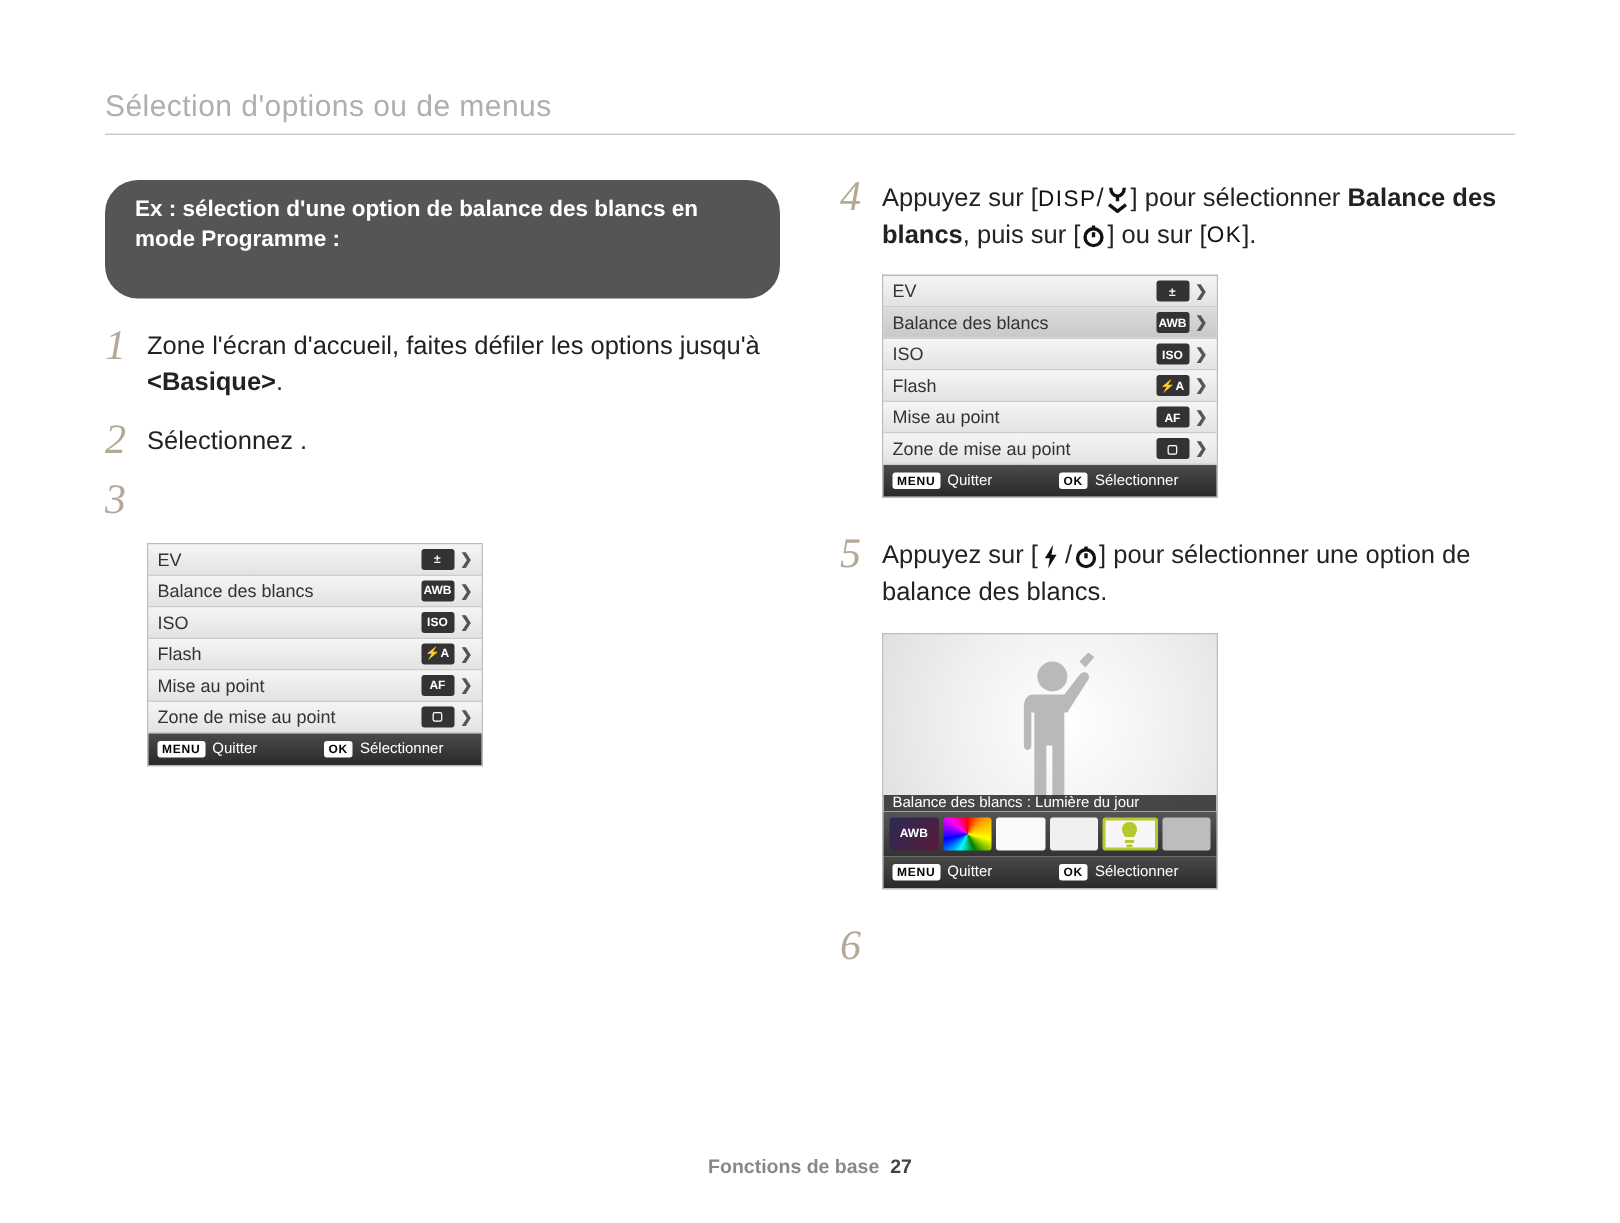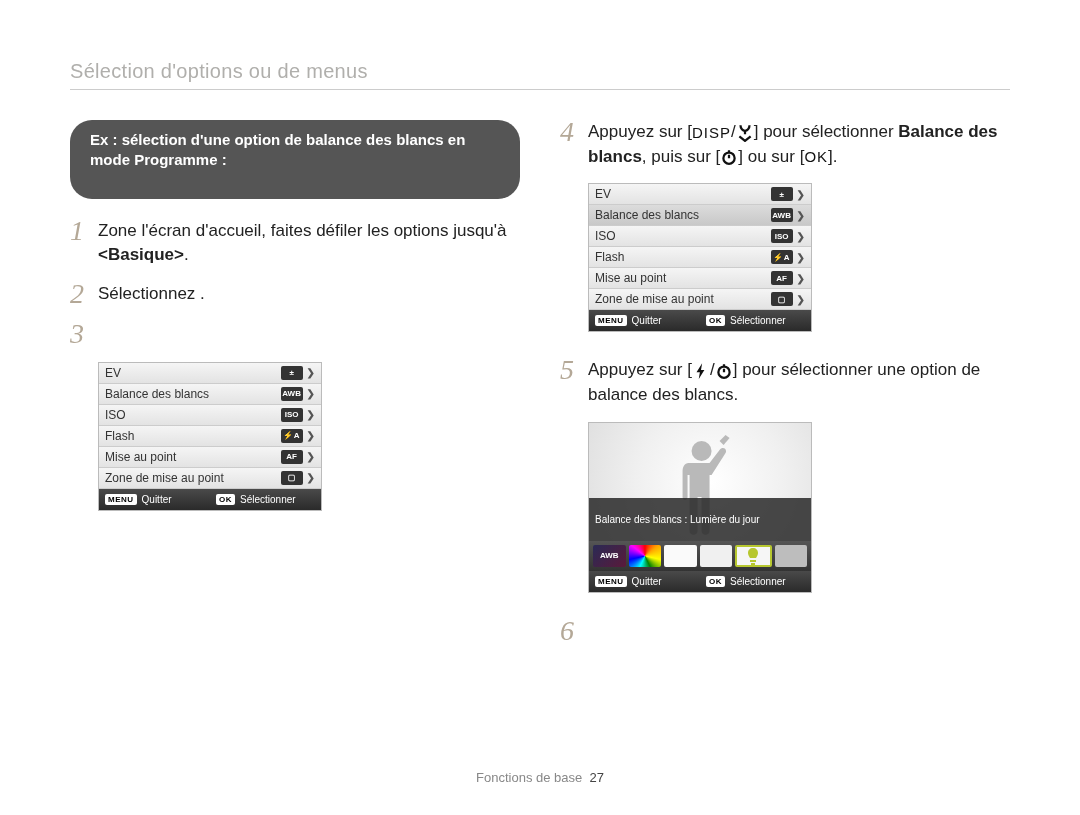--- a/index.html
+++ b/index.html
@@ -22,33 +22,33 @@
   .cam-ico{width:22px;height:14px;background:#333;border-radius:2px;margin-right:4px;display:flex;align-items:center;justify-content:center;color:#fff;font-size:8px;font-weight:700;}
   .cam-arrow{font-size:10px;color:#555;font-weight:700;}
   .cam-footer{display:flex;height:21px;background:linear-gradient(#4a4a4a,#2a2a2a);color:#fff;font-size:10px;align-items:center;}
   .cam-footer .half{flex:1;display:flex;align-items:center;gap:5px;padding:0 6px;}
   .cam-footer .btn{background:#fff;color:#000;font-weight:900;font-size:8px;border-radius:2px;padding:1px 3px;letter-spacing:.5px;}
   
   .wb{width:222px;margin:14px 0 0 28px;border:1px solid #bbb;background:#eee;position:relative;}
   .wb-scene{height:118px;background:radial-gradient(circle at 55% 50%,#fff 0%,#f0f0f0 55%,#e0e0e0 100%);position:relative;overflow:hidden;}
   .wb-person{position:absolute;left:50%;top:12px;transform:translateX(-48%);width:78px;height:100px;}
   .wb-person svg{width:100%;height:100%;display:block;}
-  .wb-caption{position:absolute;left:0;right:0;bottom:0;background:rgba(40,40,40,.85);color:#fff;font-size:10px;padding:16px 6px;}
+  .wb-caption{position:absolute;left:0;right:0;bottom:0;background:rgba(40,40,40,.85);color:#fff;font-size:10px;padding:0 6px;}
   .wb-strip{display:flex;height:30px;background:linear-gradient(#555,#333);align-items:center;padding:0 4px;gap:3px;}
   .wb-sw{flex:1;height:22px;border-radius:2px;display:flex;align-items:center;justify-content:center;}
   .wb-sw.auto{background:linear-gradient(135deg,#2a2a55,#5a1a3a);}
   .wb-sw.rainbow{background:conic-gradient(red,orange,yellow,green,cyan,blue,magenta,red);}
   .wb-sw.white{background:#fafafa;}
   .wb-sw.white2{background:#f0f0f0;}
   .wb-sw.bulb{background:#f6f6f6;border:2px solid #b7c72f;box-sizing:border-box;}
   .wb-sw.grey{background:#bdbdbd;}
   .bulb svg{width:14px;height:18px;}
   .auto span{color:#fff;font-size:8px;font-weight:700;}
   
-  .page-footer{position:absolute;bottom:30px;left:0;right:0;text-align:center;font-size:13px;color:#888;}
+  .page-footer{position:absolute;bottom:30px;left:0;right:0;text-align:center;font-size:13px;color:#888;font-weight:bold;}
   .page-footer .num{color:#444;}
   
   .txt-ico{display:inline-flex;vertical-align:middle;align-items:center;justify-content:center;width:18px;height:16px;}
 </style>
 </head>
 <body>
 <div class="page">
 
 <h2 class="section-title">Sélection d'options ou de menus</h2>
 

